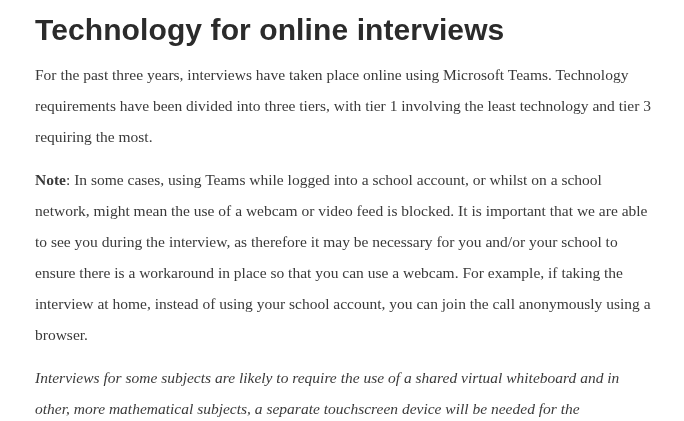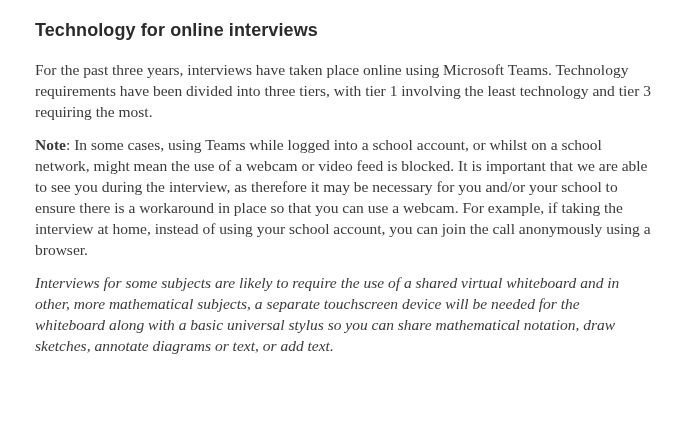--- a/index.html
+++ b/index.html
@@ -17,29 +17,29 @@
   .content {
     position: absolute;
     top: 16px;
     left: 35px;
     width: 616px;
     color: #3a3a3a;
   }
   h1.page-title {
     font-family: "Liberation Sans", sans-serif;
     font-weight: 700;
-    font-size: 18px;
+    font-size: 30px;
     line-height: 28px;
     color: #2b2b2b;
     margin: 0 0 15px 0;
     letter-spacing: 0.1px;
   }
   p.body-para {
     font-size: 15.5px;
-    line-height: 21px;
+    line-height: 31px;
     margin: 4px 0 12px 0;
     color: #3a3a3a;
   }
   p.body-para:last-child {
     margin-bottom: 0;
     font-style: italic;
   }
   .note-label {
     font-weight: 700;
   }

